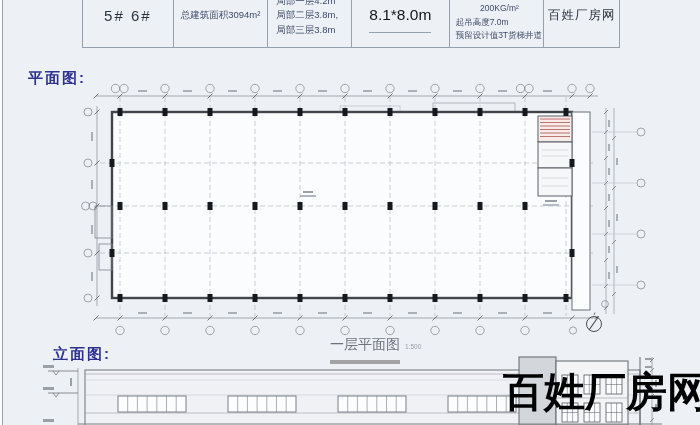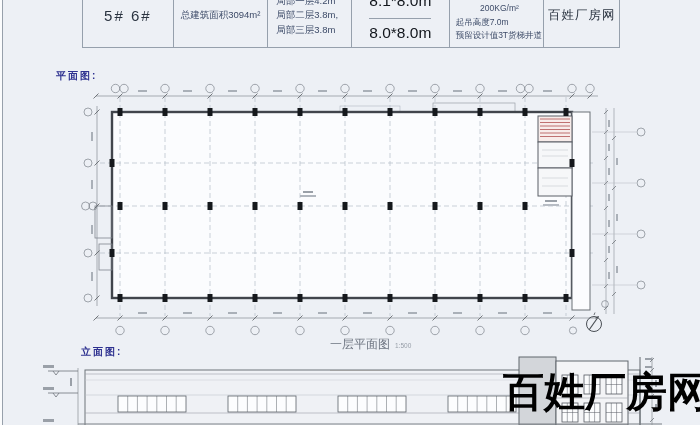--- a/index.html
+++ b/index.html
@@ -17,27 +17,27 @@
   .c-unit{width:91px;font-size:15px;letter-spacing:2px;color:#2a3340;font-weight:500;}
   .c-area{width:95px;font-size:9.5px;color:#3d4b68;line-height:1.75;align-items:flex-start!important;padding-left:7px;}
   .c-height{width:84px;font-size:9.5px;color:#3d4b68;line-height:1.5;align-items:flex-start!important;padding-left:8px;}
   .c-bay{width:98px;padding:0!important;}
   .c-bay .bay-top{flex:0 0 35px;border-bottom:1px solid #96a0ac;display:flex;align-items:center;justify-content:center;font-size:15.5px;color:#12161c;box-sizing:border-box;}
   .c-bay .bay-bottom{flex:1;display:flex;align-items:center;justify-content:center;font-size:15.5px;color:#12161c;}
   .c-load{width:95px;font-size:8.5px;color:#3d4b68;line-height:1.6;align-items:flex-start!important;padding-left:6px;}
   .c-struct{width:75px;font-size:12.5px;letter-spacing:1px;color:#2a3340;}
 
   
-  .sec-label{color:#2e3190;font-weight:bold;font-size:10px;letter-spacing:2px;margin-left:28px;}
+  .sec-label{color:#2e3190;font-weight:bold;font-size:15px;letter-spacing:2px;}
   .plan-label{left:28px;top:69px;}
   .elev-label{left:53px;top:345px;}
 
   
   .plan-caption{left:330px;top:336px;display:flex;align-items:baseline;gap:5px;}
-  .plan-caption .cap-main{font-size:12px;color:#6d7480;border-bottom:1px solid #a3a3a3;padding-bottom:17px;}
+  .plan-caption .cap-main{font-size:14px;color:#6d7480;border-bottom:4px solid #a3a3a3;padding-bottom:6px;}
   .plan-caption .cap-scale{font-size:6.5px;color:#979ea8;}
 
   
   .watermark{left:503px;top:372px;font-size:41px;font-weight:600;color:#000;letter-spacing:0px;white-space:nowrap;line-height:1;}
 
   svg{position:absolute;left:0;top:0;}
 </style>
 </head>
 <body>
 
@@ -432,21 +432,20 @@
     <div class="cell c-area">
       <span>总建筑面积3094m²</span>
     </div>
     <div class="cell c-height">
       <span>局部一层4.2m</span>
       <span>局部二层3.8m,</span>
       <span>局部三层3.8m</span>
     </div>
     <div class="cell c-bay">
       <div class="bay-top">8.1*8.0m</div>
-      <div class="bay-bottom">8.0*8.0m</div>
     </div>
     <div class="cell c-load">
       <span>二层、三层承载200KG/m²</span>
       <span>起吊高度7.0m</span>
       <span>预留设计值3T货梯井道</span>
     </div>
     <div class="cell c-struct">
       <span>百姓厂房网</span>
     </div>
   </div>

